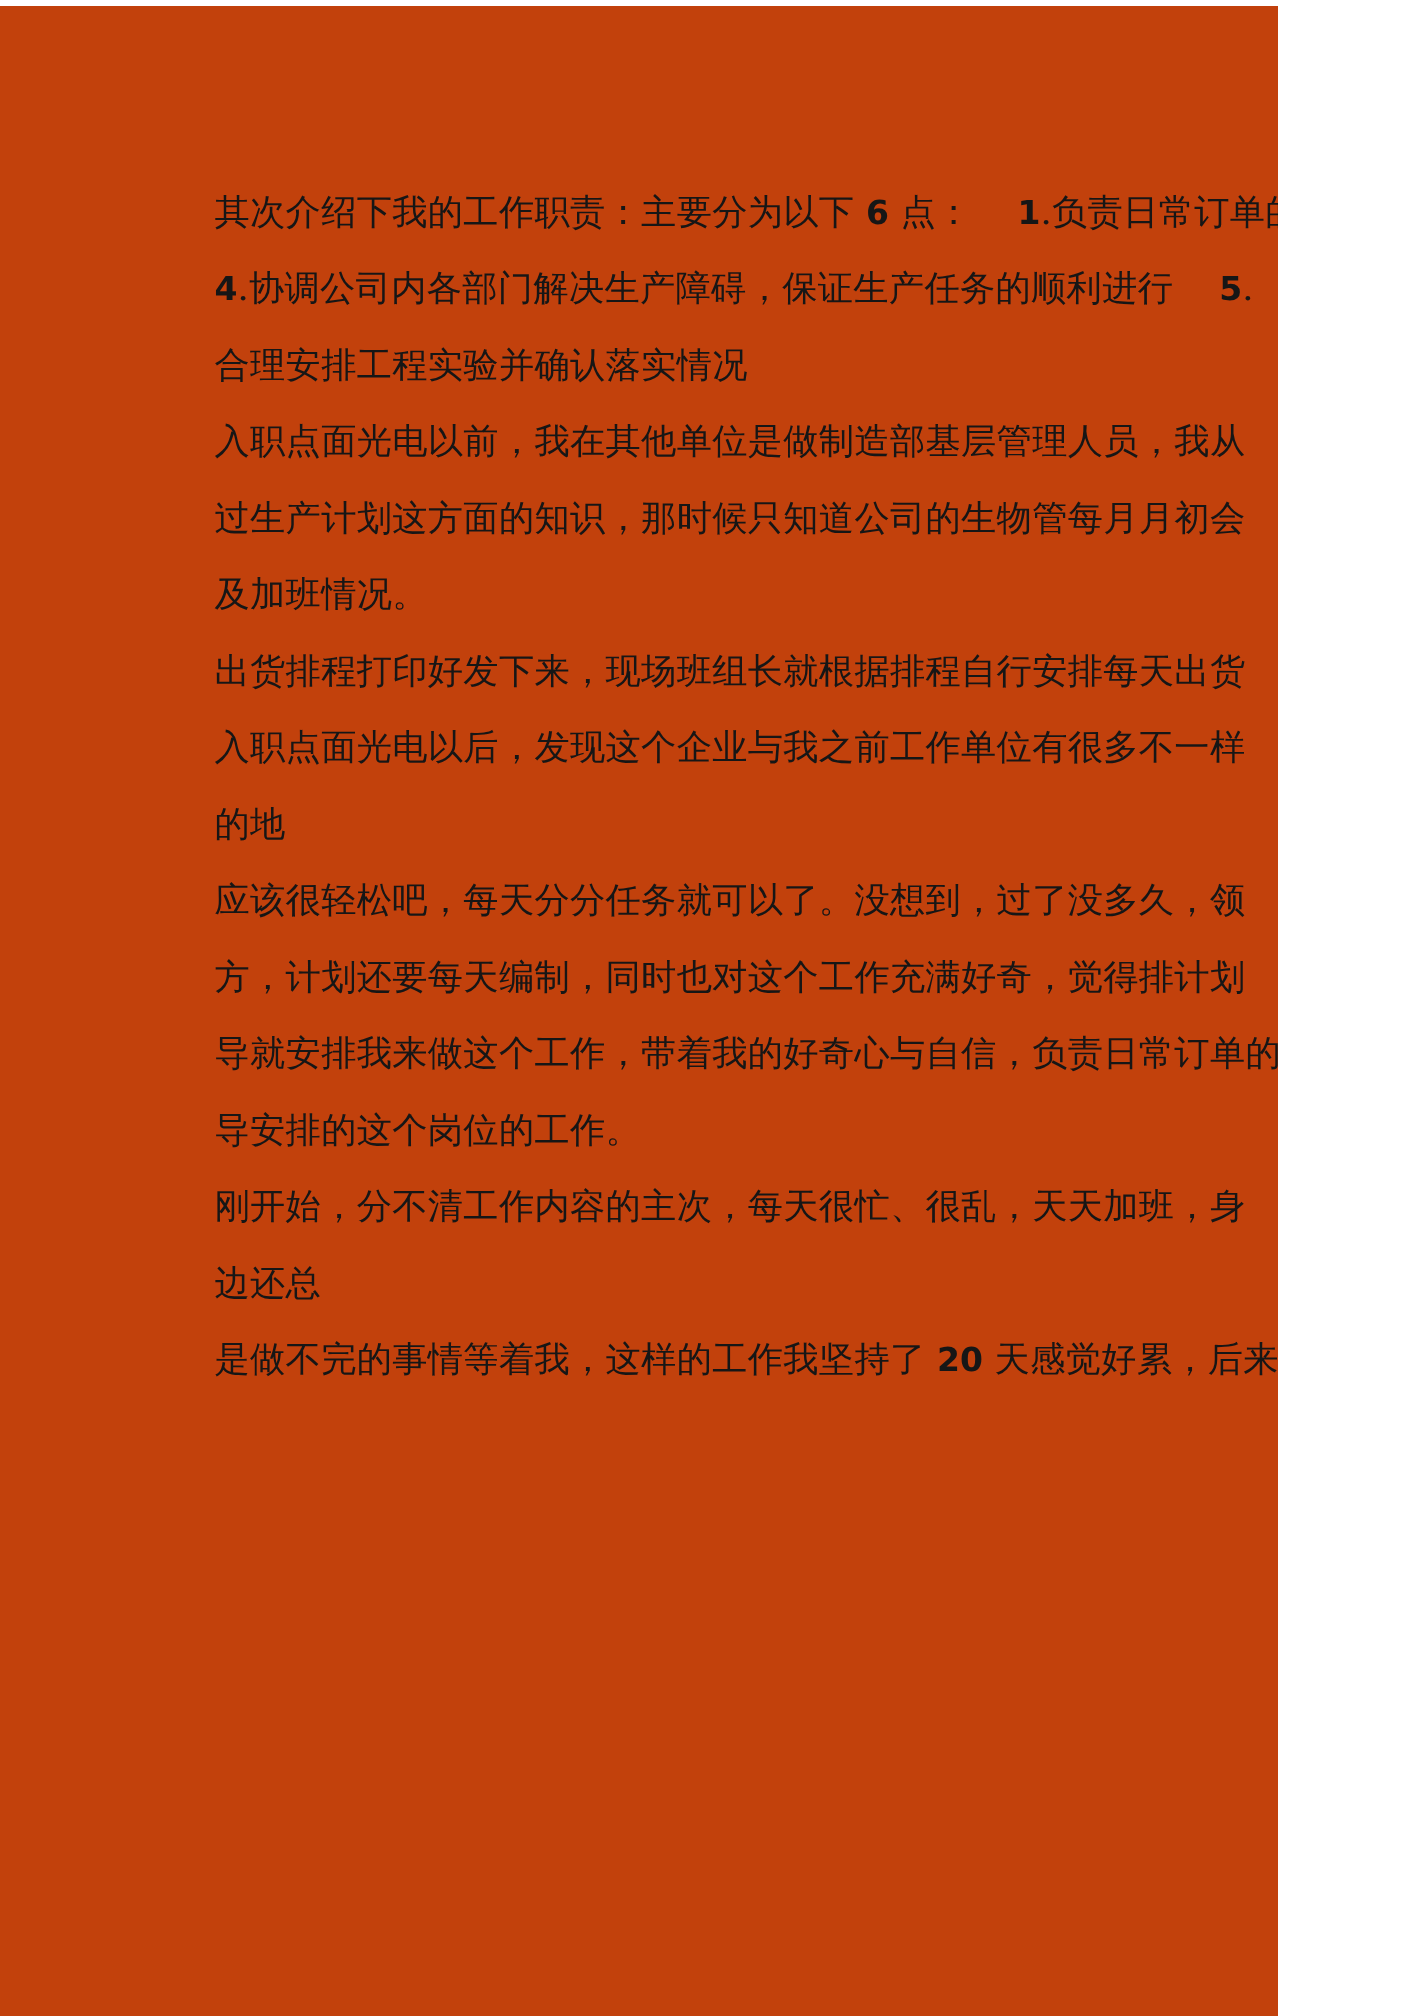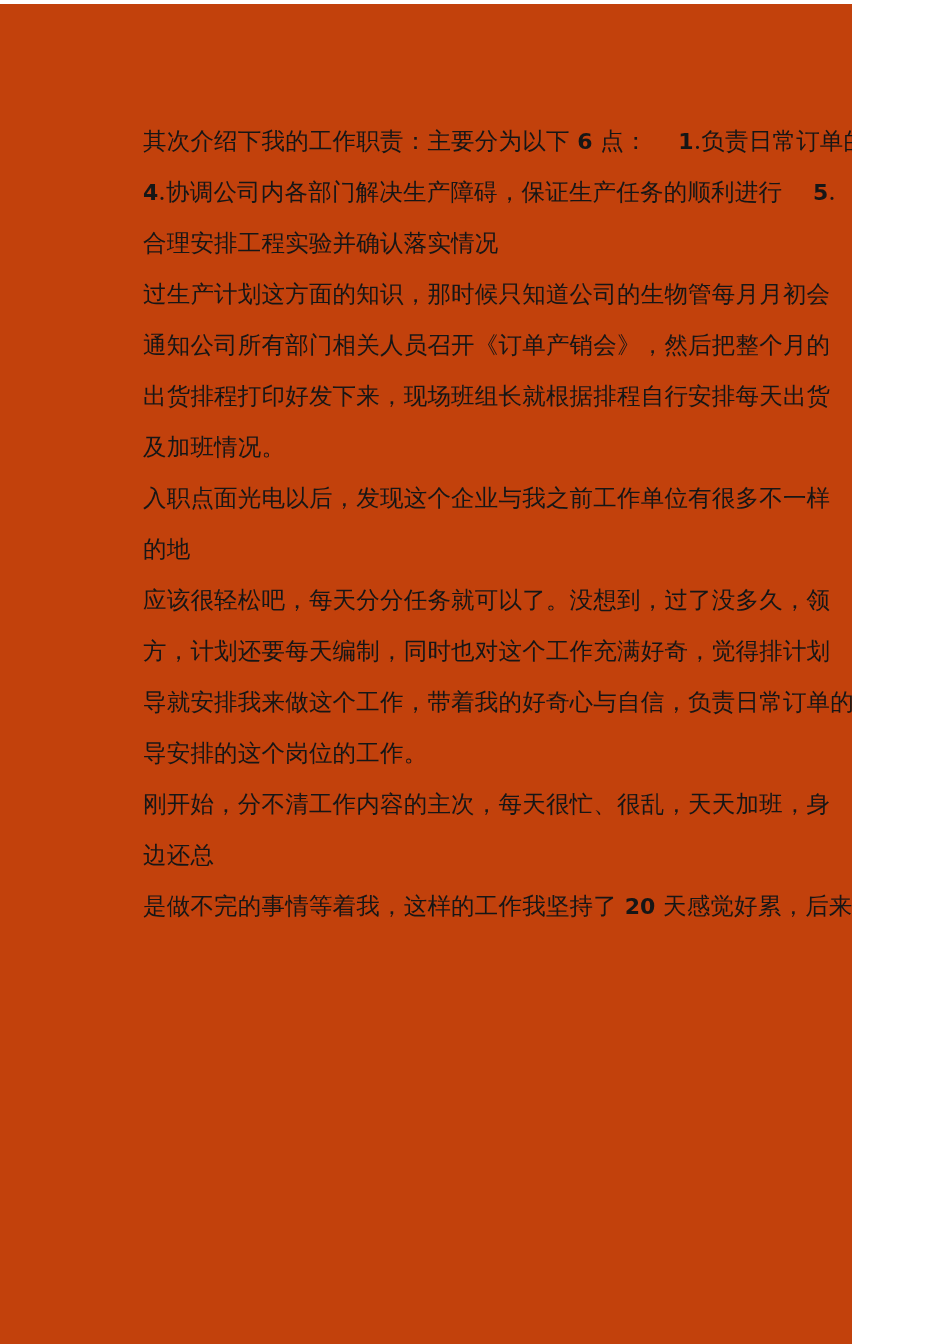--- a/index.html
+++ b/index.html
@@ -53,24 +53,24 @@
 </style>
 </head>
 <body>
 
 <div id="page">
   <div id="doc-body">
 
     <div class="doc-line">其次介绍下我的工作职责：主要分为以下 <span class="num">6</span> 点：    <span class="num">1</span>.负责日常订单的</div>
     <div class="doc-line"><span class="num">4</span>.协调公司内各部门解决生产障碍，保证生产任务的顺利进行    <span class="num">5</span>.</div>
     <div class="doc-line">合理安排工程实验并确认落实情况</div>
+    <div class="doc-line">入职点面光电以前，我在其他单位是做制造部基层管理人员，我从</div>
     <div class="doc-line">过生产计划这方面的知识，那时候只知道公司的生物管每月月初会</div>
-    <div class="doc-line">通知公司所有部门相关人员召开《订单产销会》，然后把整个月的</div>
+    <div class="doc-line">及加班情况。</div>
     <div class="doc-line">出货排程打印好发下来，现场班组长就根据排程自行安排每天出货</div>
-    <div class="doc-line">及加班情况。</div>
     <div class="doc-line">入职点面光电以后，发现这个企业与我之前工作单位有很多不一样</div>
     <div class="doc-line">的地</div>
     <div class="doc-line">应该很轻松吧，每天分分任务就可以了。没想到，过了没多久，领</div>
     <div class="doc-line">方，计划还要每天编制，同时也对这个工作充满好奇，觉得排计划</div>
     <div class="doc-line">导就安排我来做这个工作，带着我的好奇心与自信，负责日常订单的</div>
     <div class="doc-line">导安排的这个岗位的工作。</div>
     <div class="doc-line">刚开始，分不清工作内容的主次，每天很忙、很乱，天天加班，身</div>
     <div class="doc-line">边还总</div>
     <div class="doc-line">是做不完的事情等着我，这样的工作我坚持了 <span class="num">20</span> 天感觉好累，后来，</div>
 

